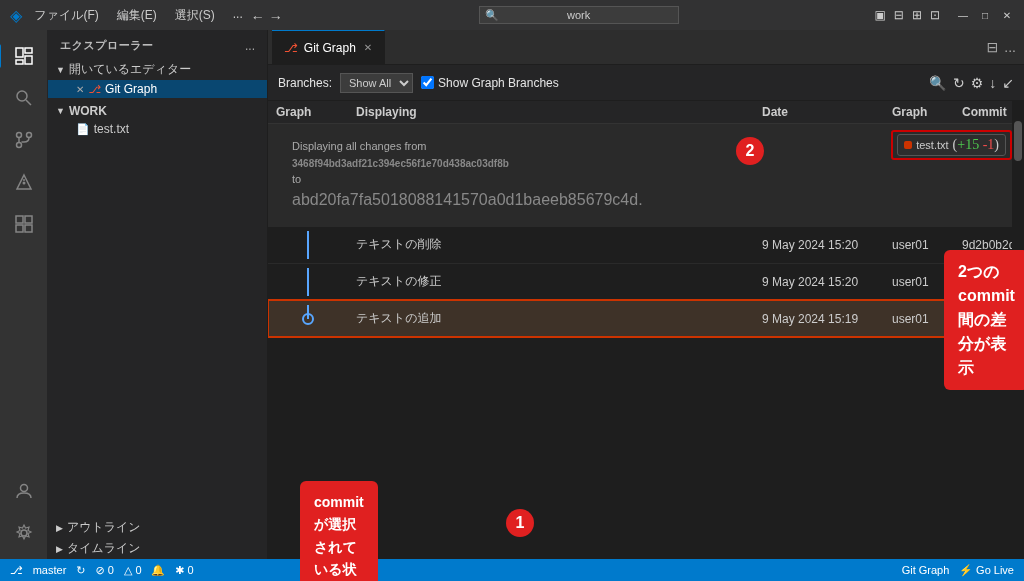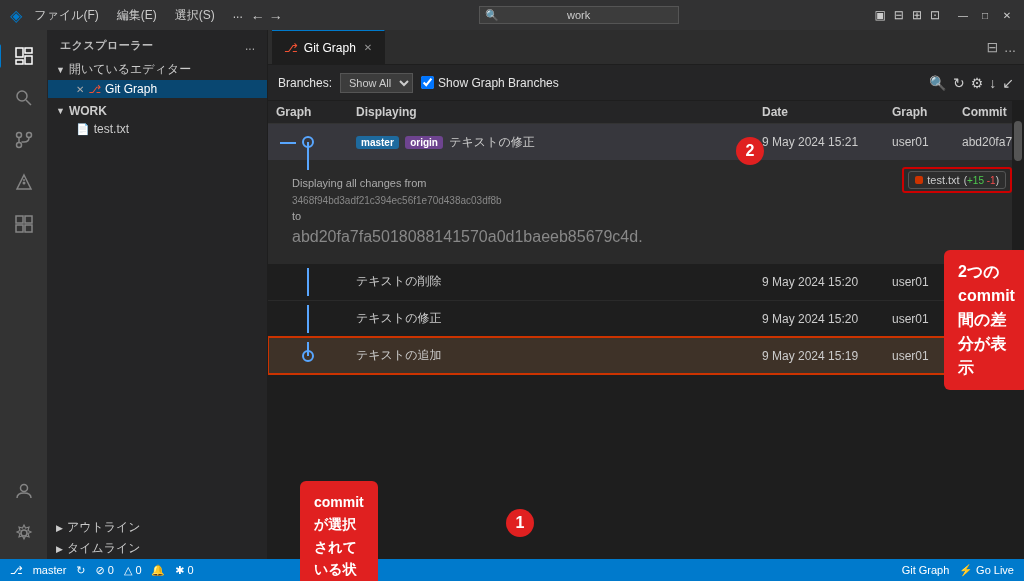--- a/index.html
+++ b/index.html
@@ -317,21 +317,22 @@
       font-size: 11px;
       color: #ccc;
     }
     .file-badge .dot {
       width: 8px;
       height: 8px;
       border-radius: 2px;
       background: #cc3300;
     }
     .diff-count {
-      font-size: 10px;
+      font-size: 14px;
+      font-family: Liberation Serif, serif;
     }
     .diff-plus { color: #4ec94e; }
     .diff-minus { color: #f14c4c; }
 
     
     .status-bar {
       height: 22px;
       background: #007acc;
       display: flex;
       align-items: center;
@@ -570,45 +571,28 @@
             <tr>
               <th class="col-graph">Graph</th>
               <th class="col-desc">Displaying</th>
               <th class="col-date">Date</th>
               <th class="col-author">Graph</th>
               <th class="col-commit">Commit</th>
             </tr>
           </thead>
           <tbody>
 
-            <tr style="background:#37373d;">
-              <td class="col-graph">
-                <div class="graph-cell">
-                  <div style="position:absolute;left:50%;top:50%;bottom:-14px;width:2px;background:#58a6ff;transform:translateX(-50%);"></div>
-                  <div style="position:relative;width:12px;height:12px;border-radius:50%;background:transparent;border:2px solid #58a6ff;z-index:2;"></div>
-                  <div style="position:absolute;left:4px;top:50%;width:16px;height:2px;background:#58a6ff;"></div>
-                </div>
-              </td>
-              <td class="col-desc">
-                <span class="branch-label branch-master">master</span>
-                <span class="branch-label branch-origin">origin</span>
-                <span>テキストの修正</span>
-              </td>
-              <td class="col-date">9 May 2024 15:21</td>
-              <td class="col-author">user01</td>
-              <td class="col-commit">abd20fa7</td>
-            </tr>
 
             <tr style="background:#2a2a2a;">
               <td colspan="5" style="padding:6px 12px;">
                 <div style="display:flex;align-items:flex-start;justify-content:space-between;">
                   <div class="info-box" style="flex:1;border:none;background:transparent;">
                     <div>
                       <span>Displaying all changes from</span><br>
-                      <span style="color:#888;font-size:10px;">3468f94bd3adf21c394ec56f1e70d438ac03df8b</span><br>
+                      <span style="color:#888;font-size:10px;font-weight:bold;">3468f94bd3adf21c394ec56f1e70d438ac03df8b</span><br>
                       <span>to</span><br>
                       <span style="color:#888;font-size:16px;">abd20fa7fa5018088141570a0d1baeeb85679c4d.</span>
                     </div>
                   </div>
                   <div style="margin-left:20px;position:relative;">
                     <div style="border:2px solid #cc0000;padding:2px 4px;border-radius:3px;">
                       <div class="file-badge">
                         <div class="dot"></div>
                         <span>test.txt</span>
                         <span class="diff-count">

